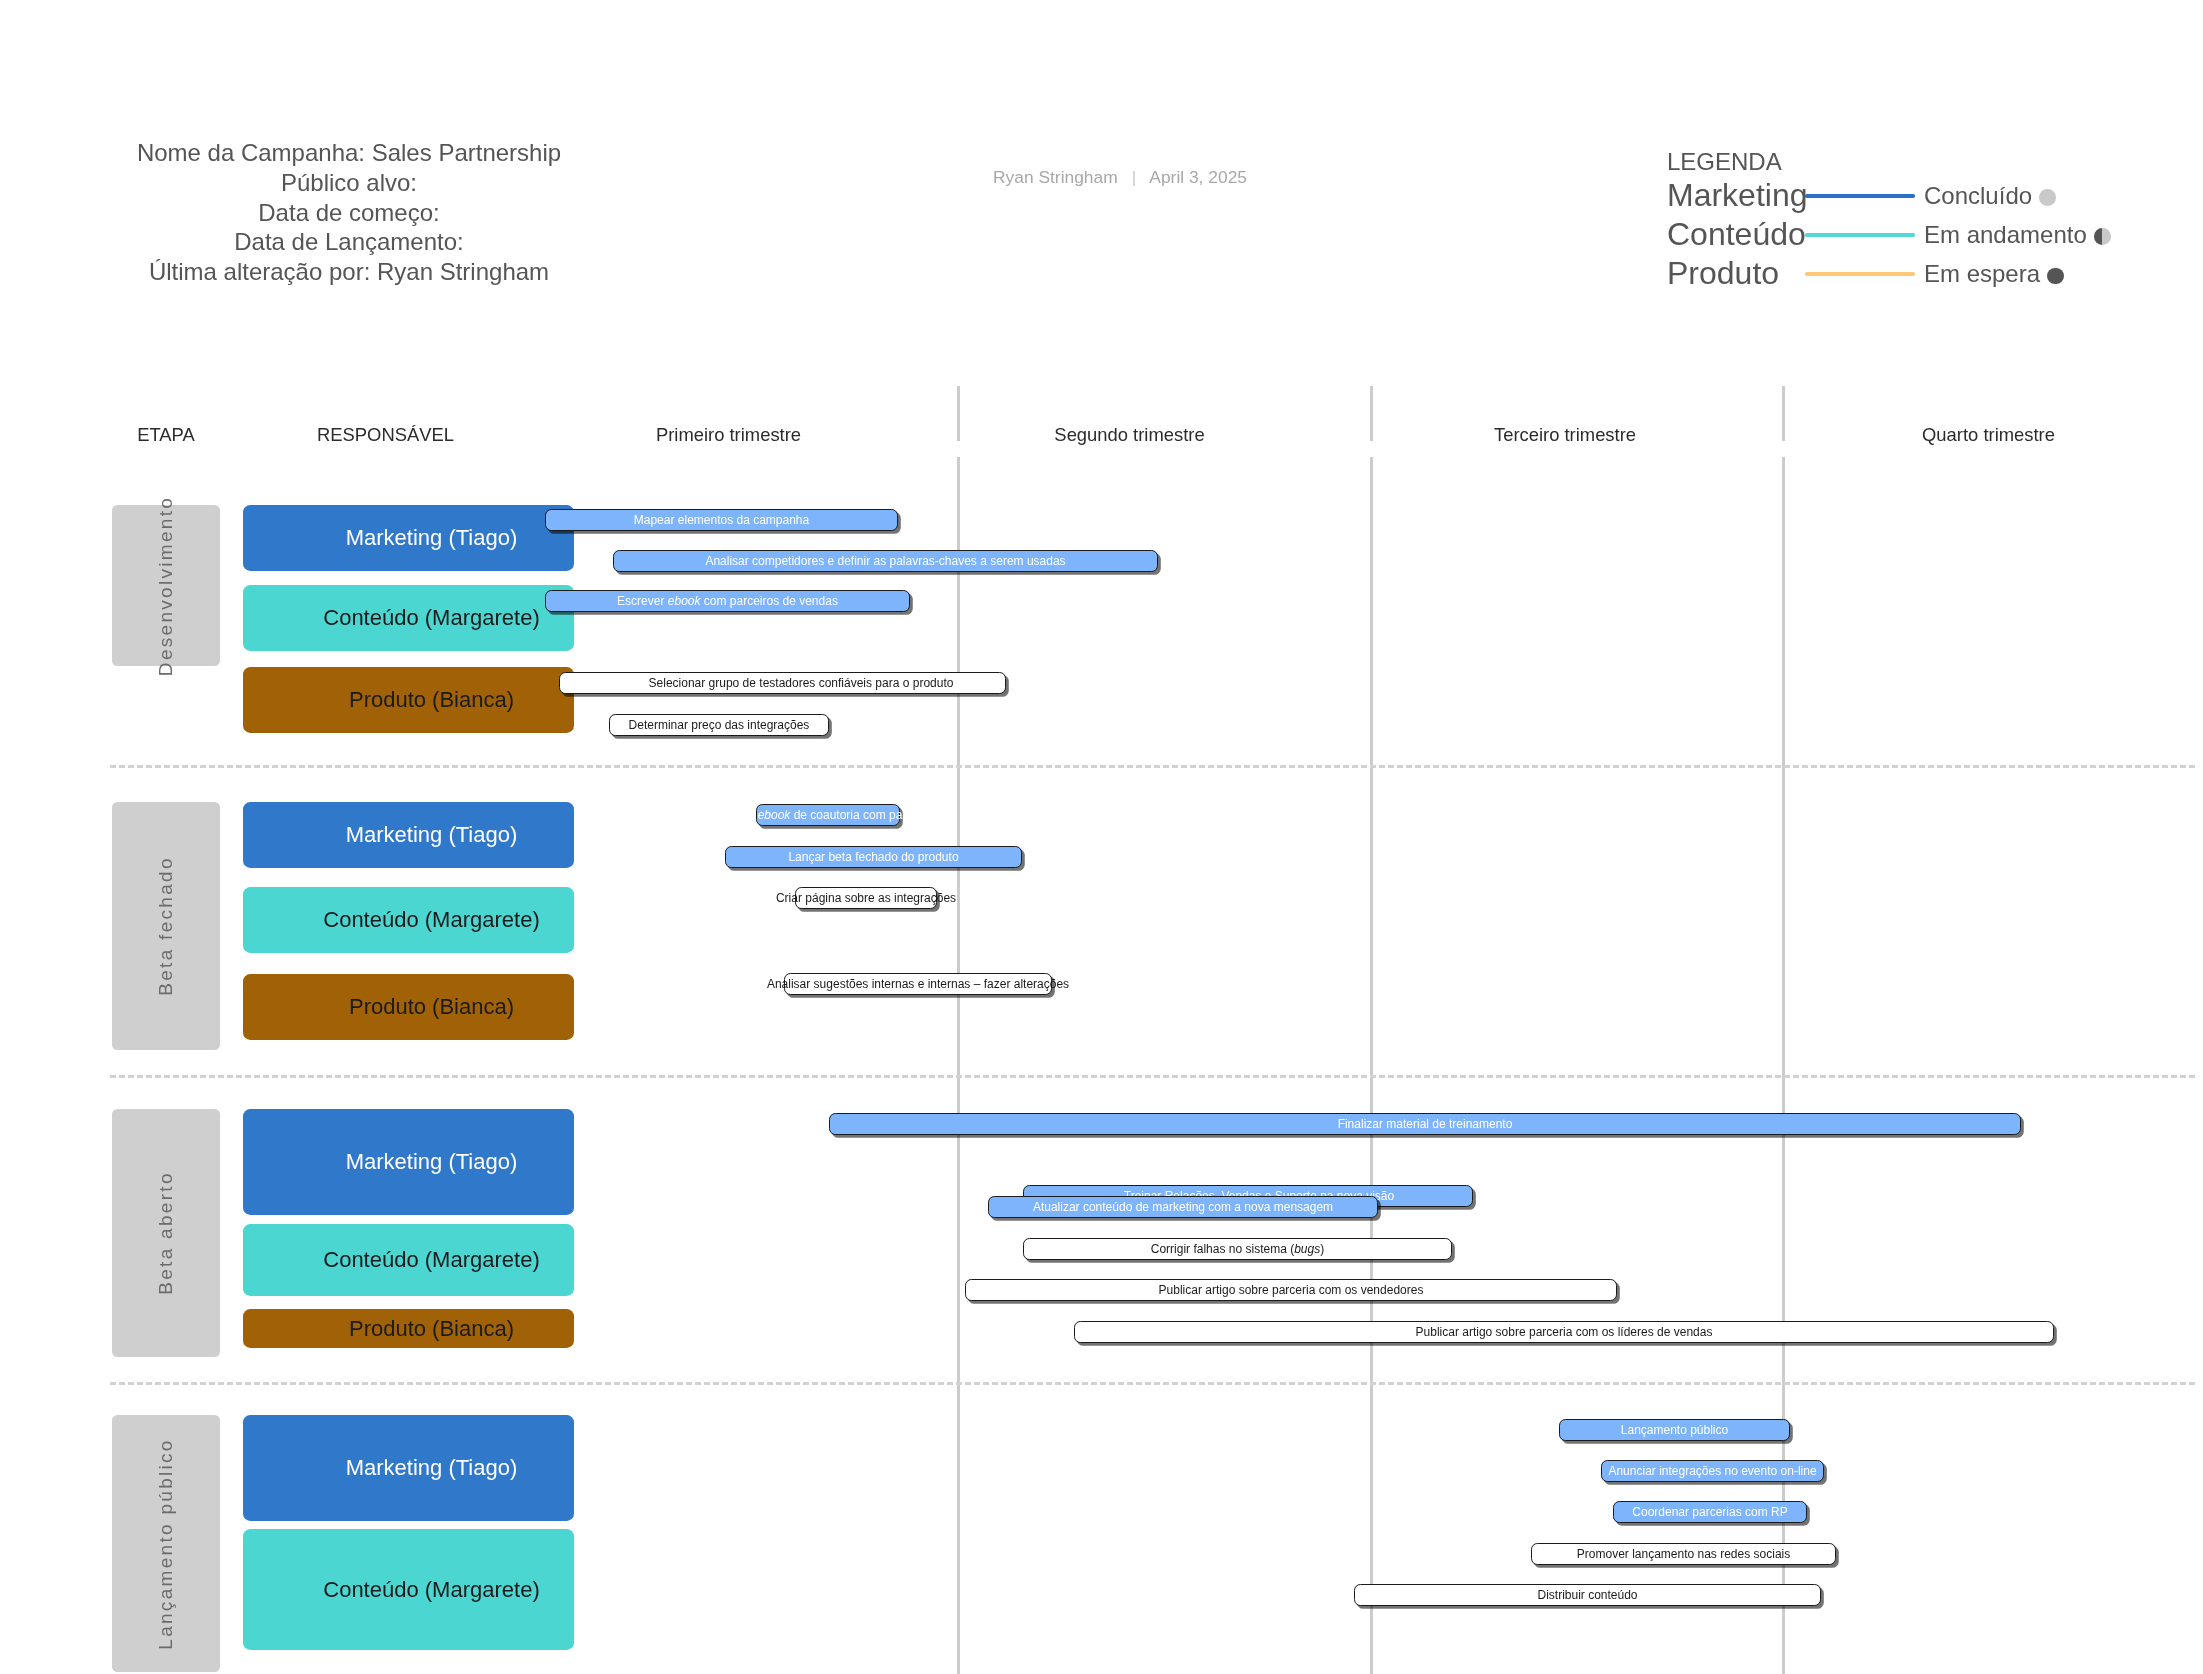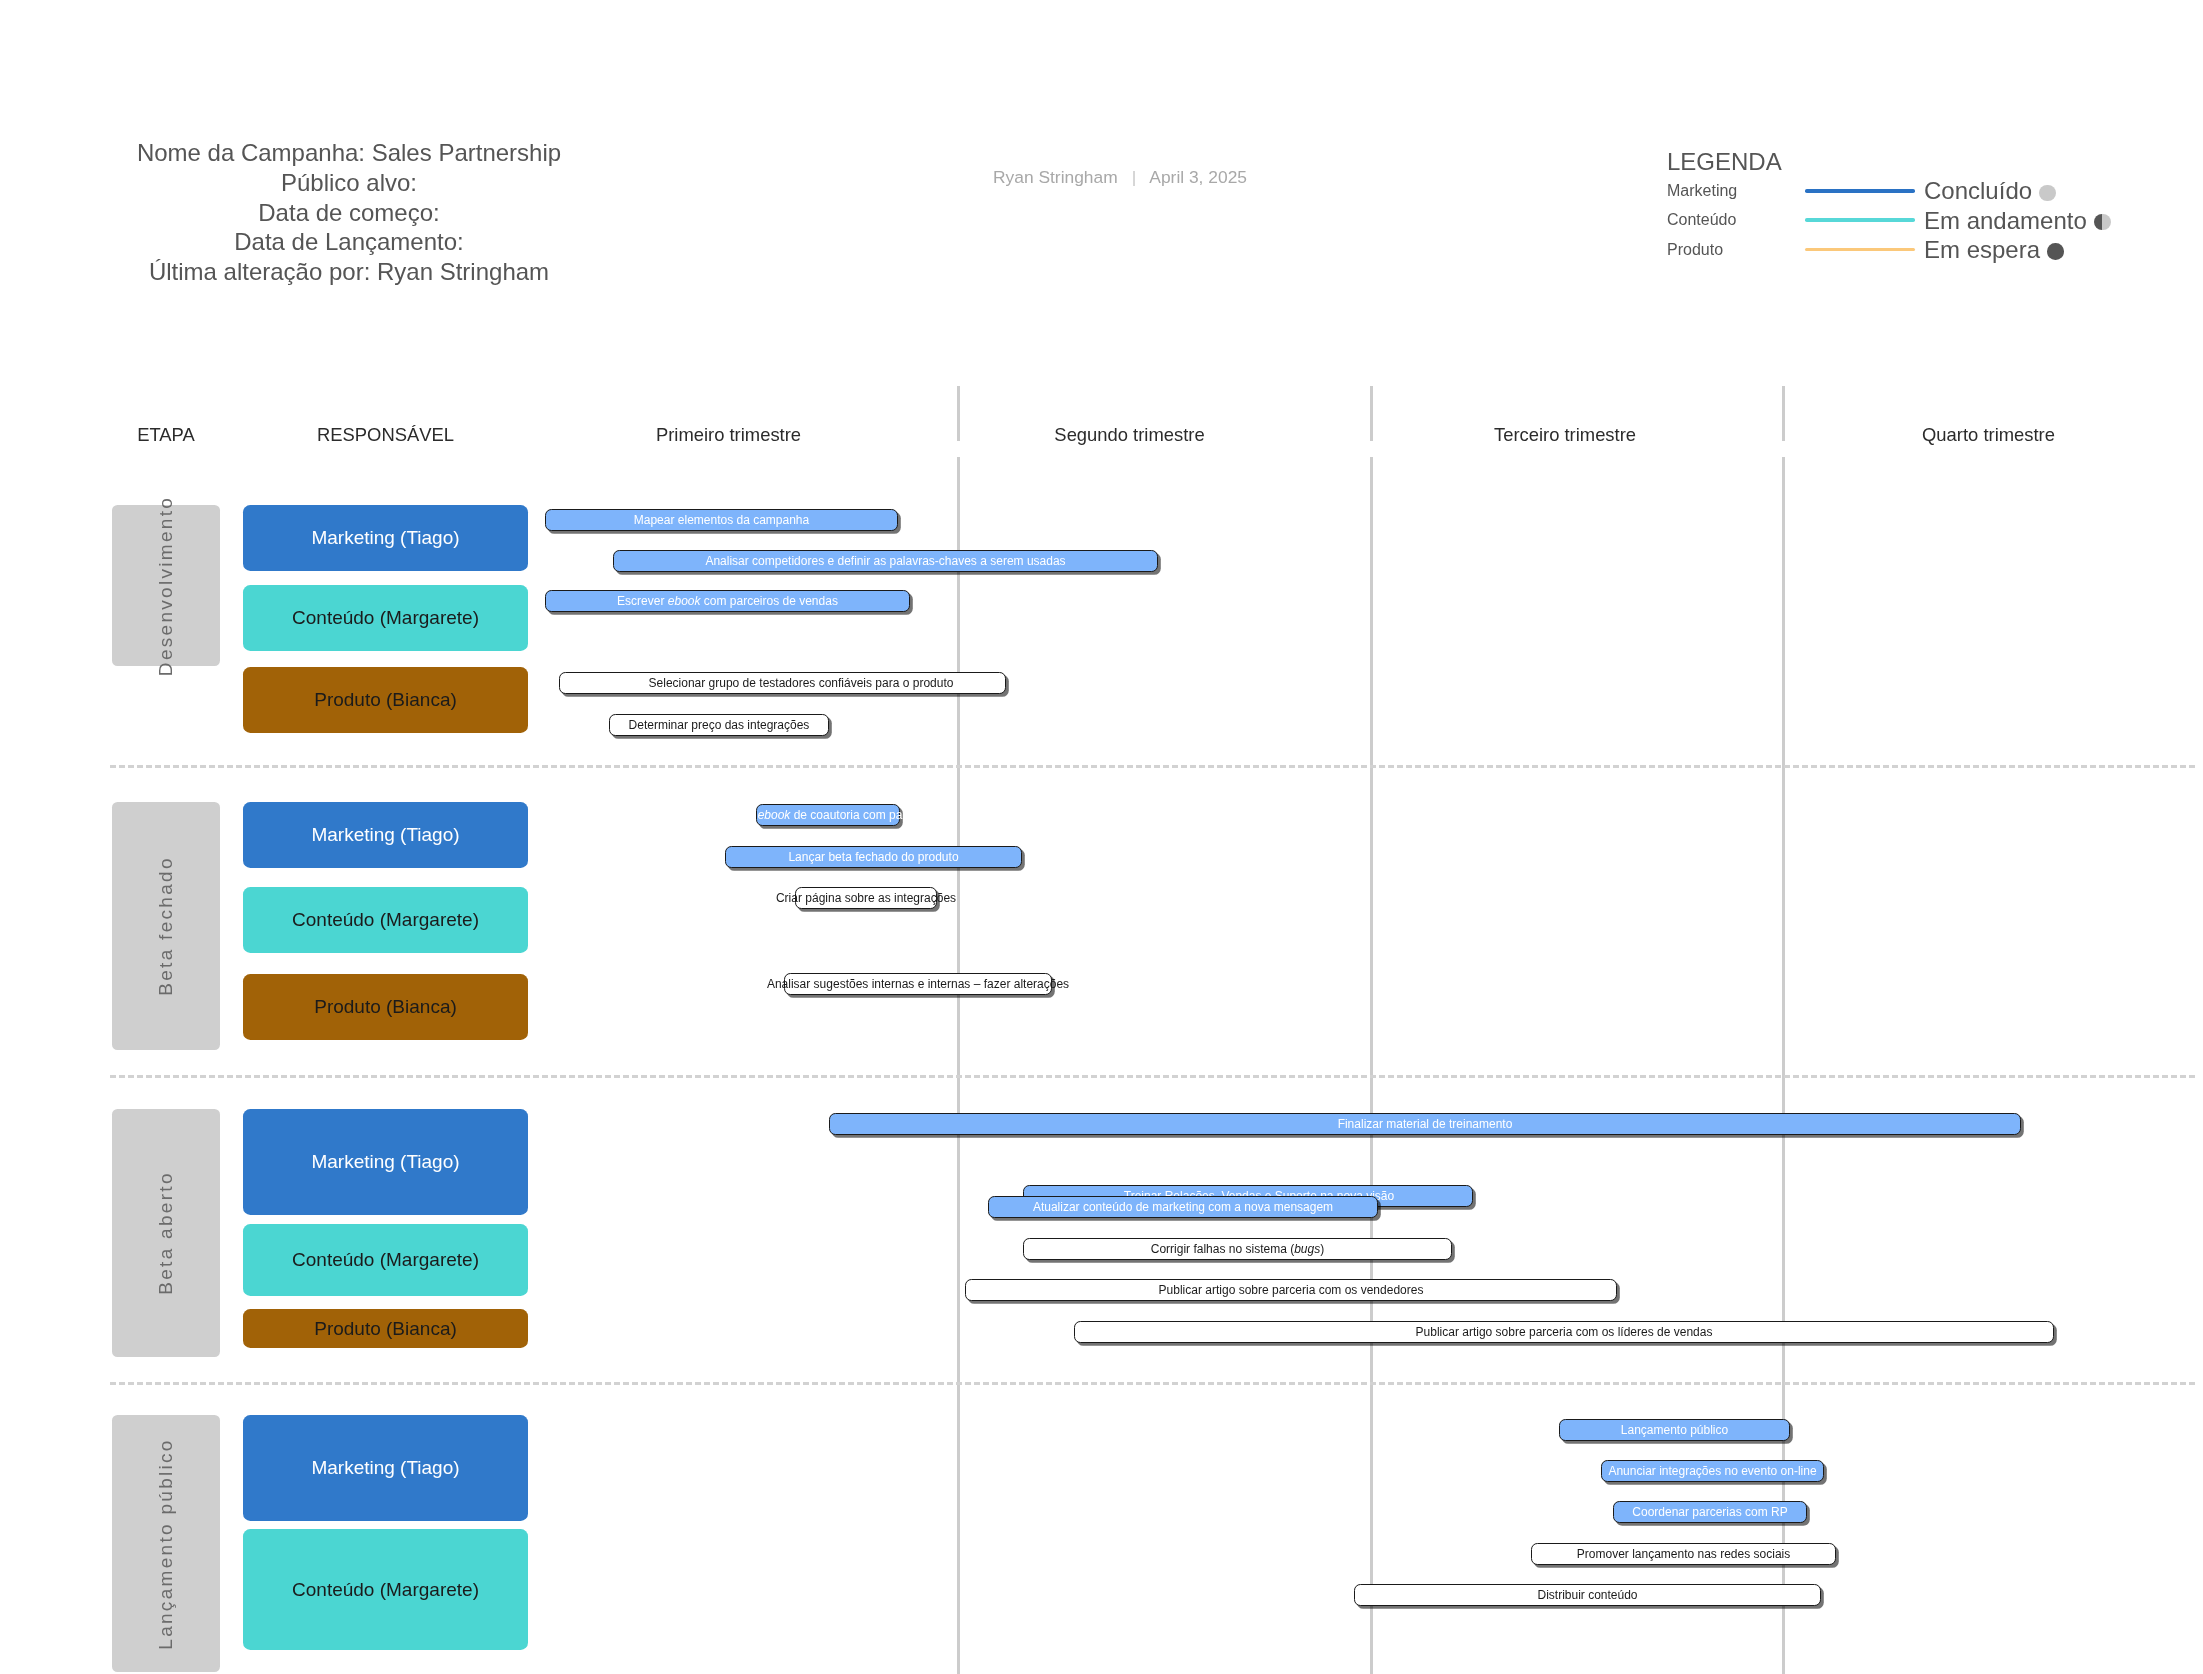--- a/index.html
+++ b/index.html
@@ -21,21 +21,21 @@
     font-size:32px;font-weight:bold;color:#9b9b9b;letter-spacing:0.2px;
     padding-bottom:13px;border-bottom:0.9px solid #d8d8d8;
   }
   #byline{margin-top:14.7px;font-size:17.4px;color:#a8a8a8;}
   #byline .sep{display:inline-block;margin:0 9.2px;color:#c9c9c9;}
 
   
   #legend{position:absolute;left:1667px;top:147px;}
   #legend-title{font-size:24px;color:#555;line-height:1.22;}
   .legend-grid{display:grid;grid-template-columns:138px 119px 211px;align-items:center;}
-  .legend-cat{font-size:16px;color:#555;line-height:1.22;}
+  .legend-cat{font-size:32px;color:#555;line-height:1.22;}
   .legend-rule{height:3.7px;border-radius:1.8px;width:110px;}
   .legend-status{font-size:24px;color:#555;line-height:1.22;white-space:nowrap;}
   .status-dot{display:inline-block;width:16.5px;height:16.5px;border-radius:50%;
     vertical-align:-1.8px;margin-left:7.3px;}
   .dot-done{background:#c9c9c9;}
   .dot-half{background:linear-gradient(90deg,#555 0 50%,#c9c9c9 50% 100%);}
   .dot-wait{background:#555;}
 
   
   .col-head{position:absolute;top:424px;font-size:18.4px;color:#2b2b2b;text-align:center;}
@@ -54,21 +54,21 @@
   }
   .stage-label{
     font-size:19px;color:#6b6b6b;letter-spacing:2.3px;white-space:nowrap;
     transform:rotate(-90deg);
   }
 
   
   .role-block{
     position:absolute;left:243px;width:285px;border-radius:7.3px;
     display:flex;align-items:center;justify-content:center;
-    font-size:19px;
+    font-size:22px;padding-left:46px;
   }
   .role-marketing{background:#3079ca;color:#ffffff;}
   .role-conteudo{background:#4bd6d2;color:#1b1b1b;}
   .role-produto{background:#a16207;color:#1b1b1b;}
 
   
   .bar{
     position:absolute;height:22px;border:1.8px solid #1a1a1a;border-radius:6.4px;
     box-shadow:2.8px 2.8px 0 rgba(0,0,0,.55);
     display:flex;align-items:center;justify-content:center;

